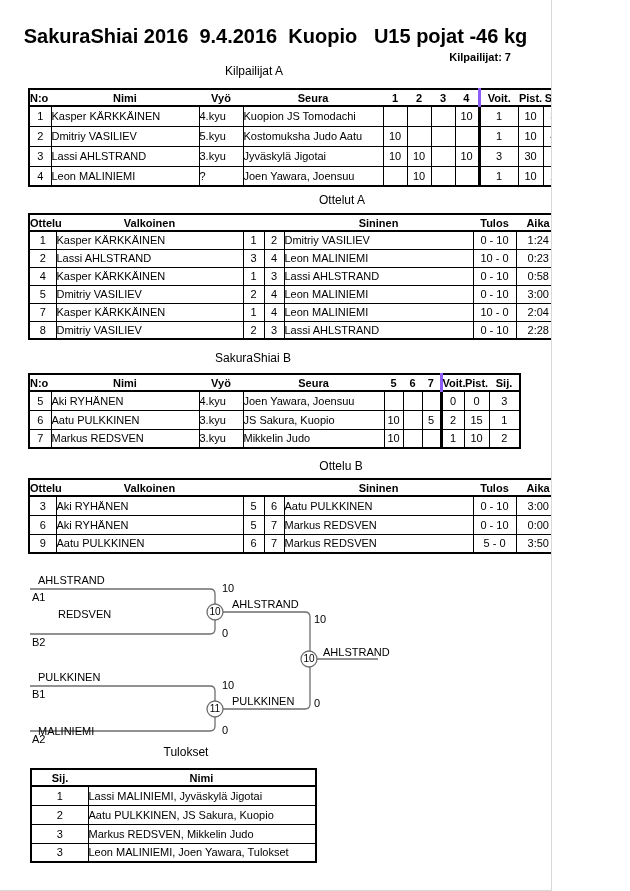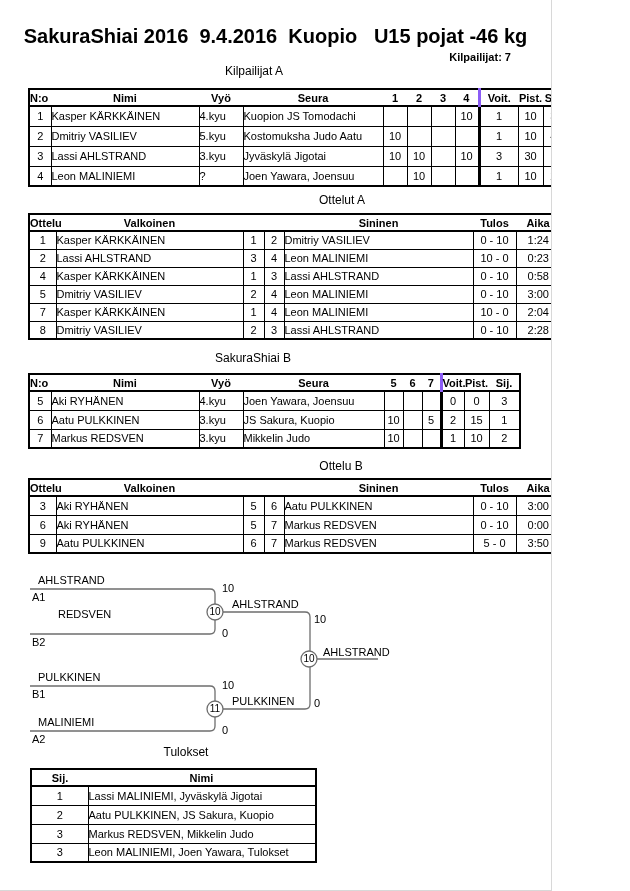--- a/index.html
+++ b/index.html
@@ -355,21 +355,21 @@
     <span class="bk" style="left:32px;top:21px;">A1</span>
     <span class="bk" style="left:222px;top:12px;">10</span>
     <span class="bk" style="left:38px;top:38px;padding-left:20px;">REDSVEN</span>
     <span class="bk" style="left:32px;top:66px;">B2</span>
     <span class="bk" style="left:222px;top:57px;">0</span>
     <span class="bk" style="left:232px;top:28px;">AHLSTRAND</span>
     <span class="bk" style="left:314px;top:43px;">10</span>
     <span class="bk" style="left:38px;top:101px;">PULKKINEN</span>
     <span class="bk" style="left:32px;top:118px;">B1</span>
     <span class="bk" style="left:222px;top:109px;">10</span>
-    <span class="bk" style="left:38px;top:146px;">MALINIEMI</span>
+    <span class="bk" style="left:38px;top:155px;">MALINIEMI</span>
     <span class="bk" style="left:32px;top:163px;">A2</span>
     <span class="bk" style="left:222px;top:154px;">0</span>
     <span class="bk" style="left:232px;top:125px;">PULKKINEN</span>
     <span class="bk" style="left:314px;top:127px;">0</span>
     <span class="bk" style="left:323px;top:76px;">AHLSTRAND</span>
     <span class="bnum" style="left:207px;top:36px;">10</span>
     <span class="bnum" style="left:207px;top:133px;">11</span>
     <span class="bnum" style="left:301px;top:83px;">10</span>
   </div>
 

